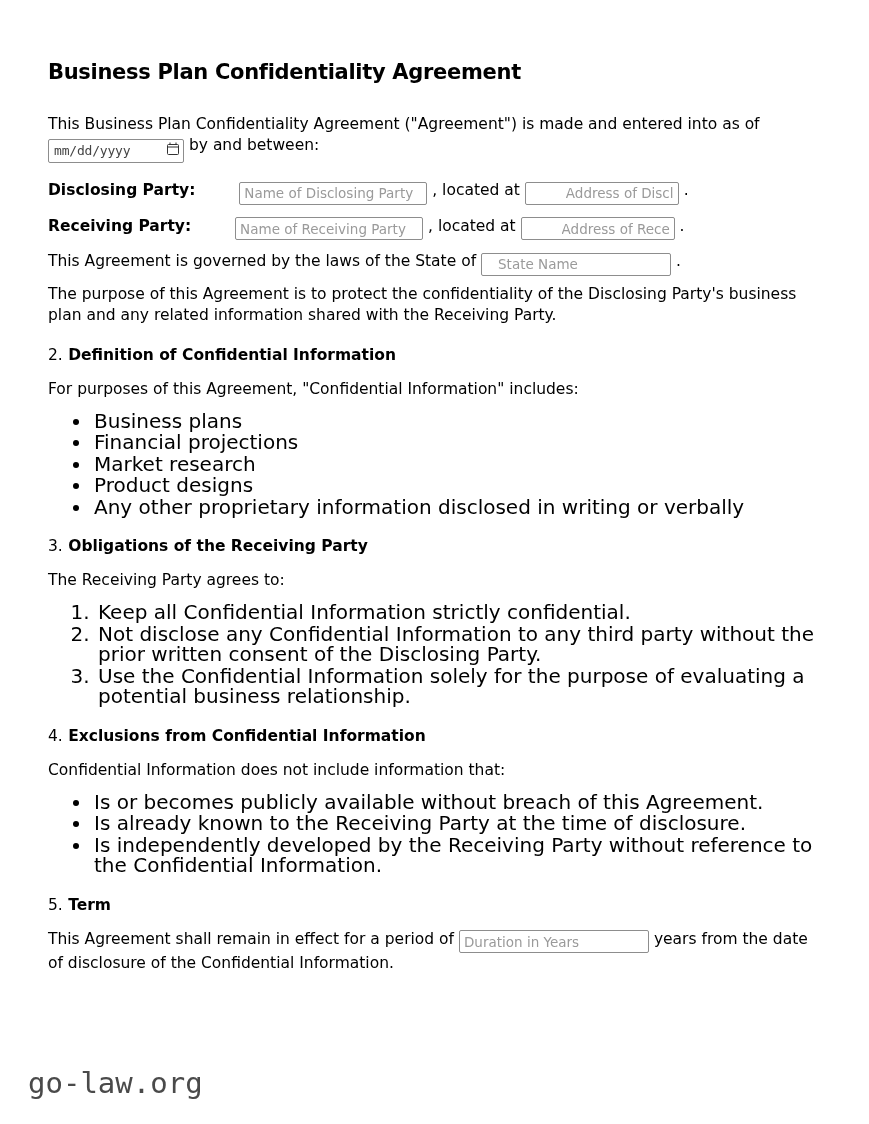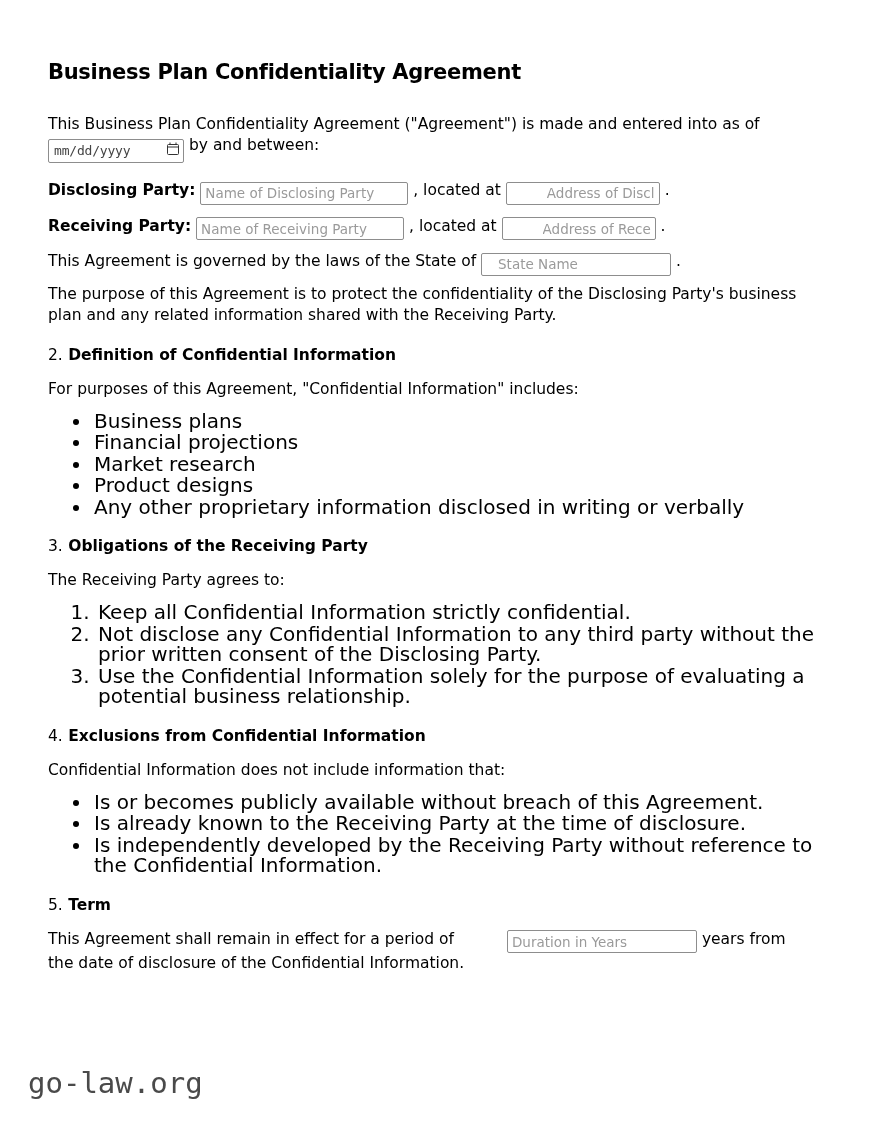--- a/index.html
+++ b/index.html
@@ -74,24 +74,24 @@
     background: #ffffff;
     border: 1px solid #8d8d8d;
     border-radius: 2px;
     padding: 2px 4px;
     box-sizing: border-box;
     height: 23px;
     vertical-align: -3px;
     outline: none;
   }
   input.field::placeholder { color: #9a9a9a; opacity: 1; }
-  input.f-name { width: 208px; }
+  input.f-name { width: 188px; margin-left: 39px; }
   input.f-addr { width: 154px; padding-left: 40px; }
   input.f-state { width: 190px; padding-left: 16px; }
-  input.f-years { width: 190px; margin-left: 48px; }
+  input.f-years { width: 190px; }
   .date-field {
     display: inline-flex;
     align-items: flex-start;
     justify-content: space-between;
     width: 136px;
     height: 24px;
     border: 1px solid #8d8d8d;
     border-radius: 2px;
     background: #fff;
     box-sizing: border-box;

